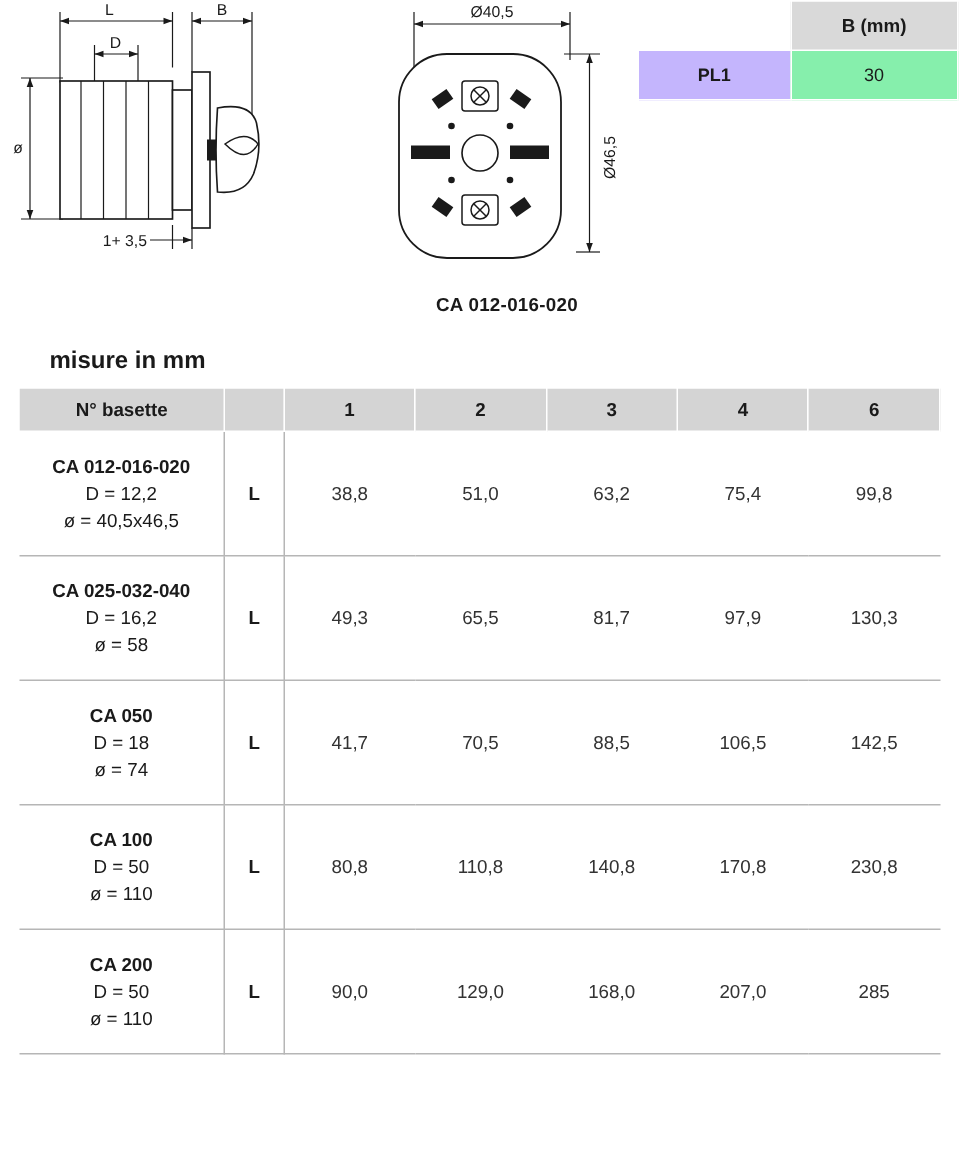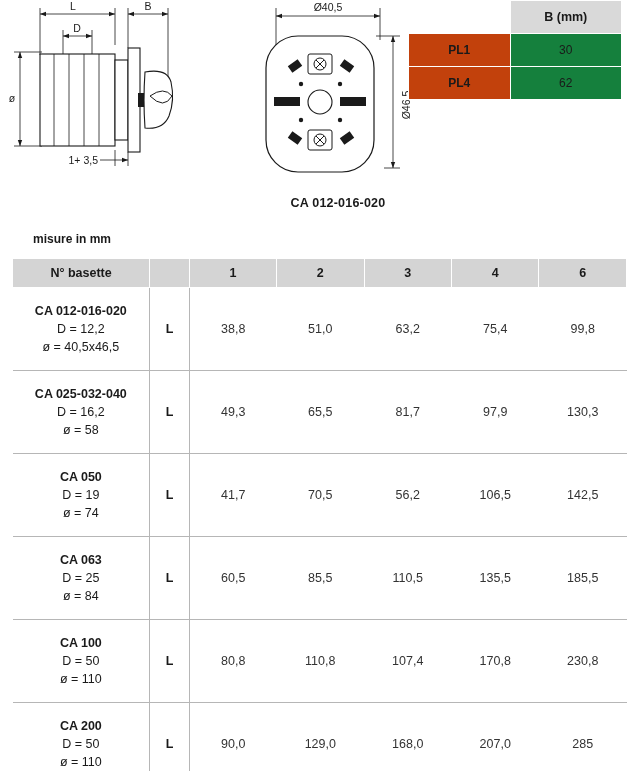--- a/index.html
+++ b/index.html
@@ -47,21 +47,21 @@
     width: 180px;
     text-align: center;
     font-size: 12.5px;
     font-weight: bold;
     letter-spacing: 0.2px;
   }
 
   
   .pl-table {
     position: absolute;
-    left: 408px;
+    left: 425px;
     top: 0;
     width: 214px;
     border-collapse: collapse;
     font-size: 12px;
   }
   .pl-table th, .pl-table td {
     border: 1px solid #ffffff;
     height: 30px;
     text-align: center;
     vertical-align: middle;
@@ -70,36 +70,36 @@
   .pl-table th.blank-cell {
     background: #ffffff;
     border: none;
   }
   .pl-table th.bmm {
     background: #d9d9d9;
     border: 1px solid #ffffff;
     font-size: 12.5px;
   }
   .pl-table td.label-cell {
-    background: #c2410c;
+    background: #c4b5fd;
     width: 100px;
     margin-left: 44px;
   }
   .pl-table td.value-cell {
-    background: #15803d;
+    background: #86efac;
     width: 110px;
     font-weight: normal;
   }
 
   
   .misure {
     position: absolute;
     left: 33px;
     top: 232px;
-    font-size: 12px;
+    font-size: 16px;
     font-weight: bold;
   }
 
   
   .main-table {
     position: absolute;
     left: 12px;
     top: 258px;
     width: 615px;
     border-collapse: collapse;
@@ -288,24 +288,20 @@
       <tr>
         <th class="blank-cell"></th>
         <th class="bmm">B (mm)</th>
       </tr>
     </thead>
     <tbody>
       <tr>
         <td class="label-cell">PL1</td>
         <td class="value-cell">30</td>
       </tr>
-      <tr>
-        <td class="label-cell">PL4</td>
-        <td class="value-cell">62</td>
-      </tr>
     </tbody>
   </table>
 </div>
 
 <div class="misure">misure in mm</div>
 
 <table class="main-table">
   <thead>
     <tr>
       <th class="first-col">N° basette</th>
@@ -340,53 +336,40 @@
       <td class="l-cell">L</td>
       <td class="v-cell">49,3</td>
       <td class="v-cell">65,5</td>
       <td class="v-cell">81,7</td>
       <td class="v-cell">97,9</td>
       <td class="v-cell">130,3</td>
     </tr>
     <tr>
       <td class="name-cell">
         <div class="nm">CA 050</div>
-        <div>D = 19</div>
+        <div>D = 18</div>
         <div>ø = 74</div>
       </td>
       <td class="l-cell">L</td>
       <td class="v-cell">41,7</td>
       <td class="v-cell">70,5</td>
-      <td class="v-cell">56,2</td>
+      <td class="v-cell">88,5</td>
       <td class="v-cell">106,5</td>
       <td class="v-cell">142,5</td>
-    </tr>
-    <tr>
-      <td class="name-cell">
-        <div class="nm">CA 063</div>
-        <div>D = 25</div>
-        <div>ø = 84</div>
-      </td>
-      <td class="l-cell">L</td>
-      <td class="v-cell">60,5</td>
-      <td class="v-cell">85,5</td>
-      <td class="v-cell">110,5</td>
-      <td class="v-cell">135,5</td>
-      <td class="v-cell">185,5</td>
     </tr>
     <tr>
       <td class="name-cell">
         <div class="nm">CA 100</div>
         <div>D = 50</div>
         <div>ø = 110</div>
       </td>
       <td class="l-cell">L</td>
       <td class="v-cell">80,8</td>
       <td class="v-cell">110,8</td>
-      <td class="v-cell">107,4</td>
+      <td class="v-cell">140,8</td>
       <td class="v-cell">170,8</td>
       <td class="v-cell">230,8</td>
     </tr>
     <tr class="last-row">
       <td class="name-cell">
         <div class="nm">CA 200</div>
         <div>D = 50</div>
         <div>ø = 110</div>
       </td>
       <td class="l-cell">L</td>

